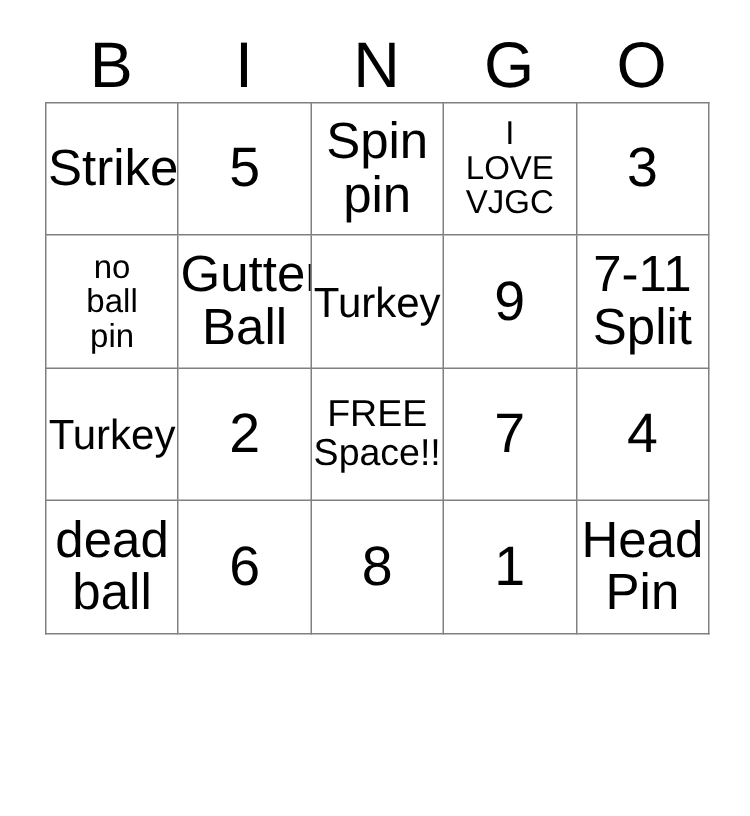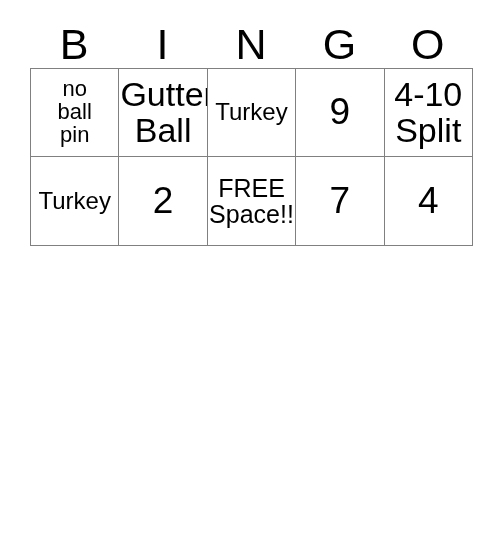--- a/index.html
+++ b/index.html
@@ -61,57 +61,77 @@
 
   .cell-text {
     display: block;
     line-height: 1.04;
     white-space: pre-line;
   }
 
   
   .sz-xl  { font-size: 37px; }   
   .sz-lg  { font-size: 34px; }   
-  .sz-md  { font-size: 24px; }   
+  .sz-md  { font-size: 28px; }   
   .sz-sm  { font-size: 25px; text-align: center; }   
   .sz-xs  { font-size: 22px; }   
 </style>
 </head>
 <body>
 
 <div id="card">
 
   <div class="header-row">
     <div class="header-cell">B</div>
     <div class="header-cell">I</div>
     <div class="header-cell">N</div>
     <div class="header-cell">G</div>
     <div class="header-cell">O</div>
   </div>
 
   <table class="grid">
     <tbody>
       <tr>
         <td>
+            <span class="cell-text sz-lg">Strike</span>
+          </td>
+        <td>
+            <span class="cell-text sz-xl">5</span>
+          </td>
+        <td>
+            <span class="cell-text sz-lg">Spin
+pin</span>
+          </td>
+        <td>
+            <span class="cell-text sz-xs">I
+LOVE
+VJGC</span>
+          </td>
+        <td>
+            <span class="cell-text sz-xl">3</span>
+          </td>
+      </tr>
+      <tr>
+        <td>
             <span class="cell-text sz-xs">no
 ball
 pin</span>
           </td>
         <td>
             <span class="cell-text sz-lg">Gutter
 Ball</span>
           </td>
         <td>
             <span class="cell-text sz-md">Turkey</span>
           </td>
         <td>
             <span class="cell-text sz-xl">9</span>
           </td>
         <td>
-            <span class="cell-text sz-lg">4-10
+            <span class="cell-text sz-lg">7-11
 Split</span>
           </td>
       </tr>
       <tr>
         <td>
             <span class="cell-text sz-md">Turkey</span>
           </td>
         <td>
             <span class="cell-text sz-xl">2</span>
           </td>
@@ -119,16 +139,35 @@
             <span class="cell-text sz-sm">FREE
 Space!!</span>
           </td>
         <td>
             <span class="cell-text sz-xl">7</span>
           </td>
         <td>
             <span class="cell-text sz-xl">4</span>
           </td>
       </tr>
+      <tr>
+        <td>
+            <span class="cell-text sz-lg">dead
+ball</span>
+          </td>
+        <td>
+            <span class="cell-text sz-xl">6</span>
+          </td>
+        <td>
+            <span class="cell-text sz-xl">8</span>
+          </td>
+        <td>
+            <span class="cell-text sz-xl">1</span>
+          </td>
+        <td>
+            <span class="cell-text sz-lg">Head
+Pin</span>
+          </td>
+      </tr>
     </tbody>
   </table>
 
 </div>
 
 </body></html>

